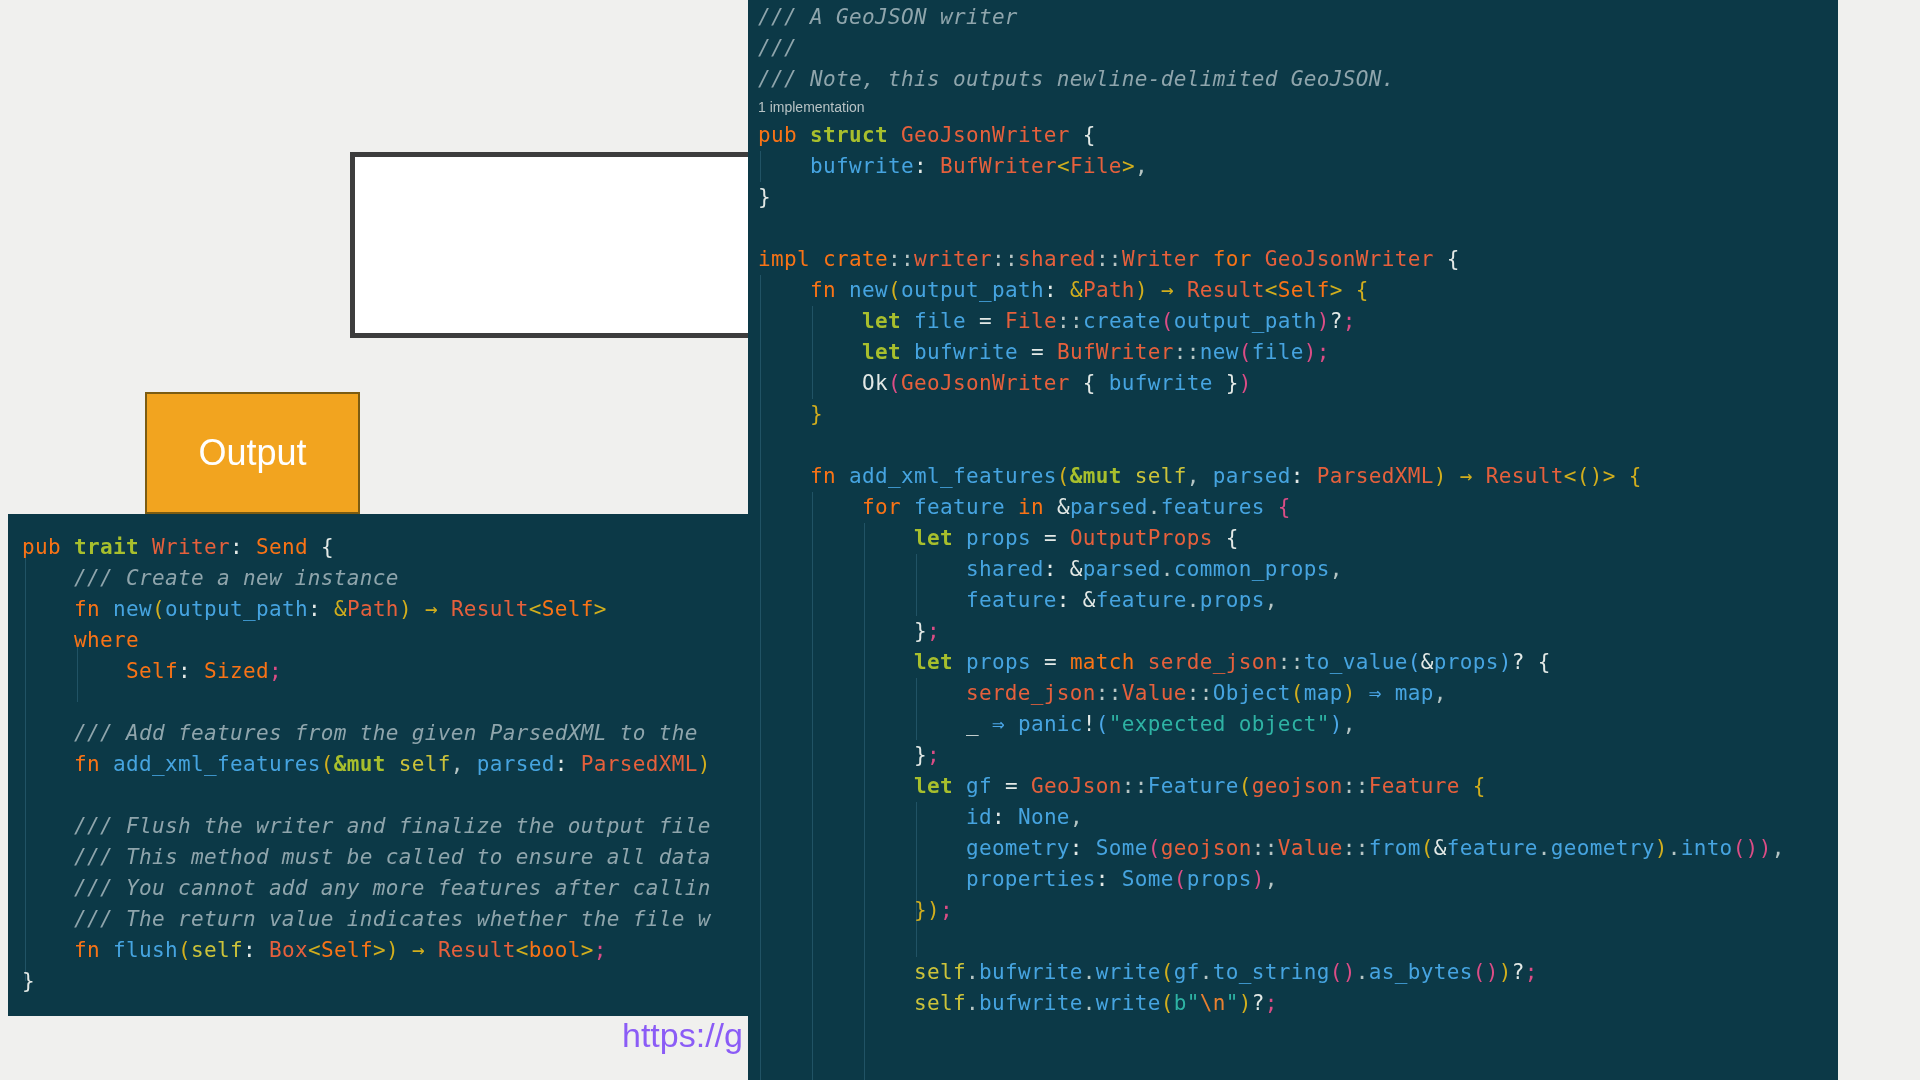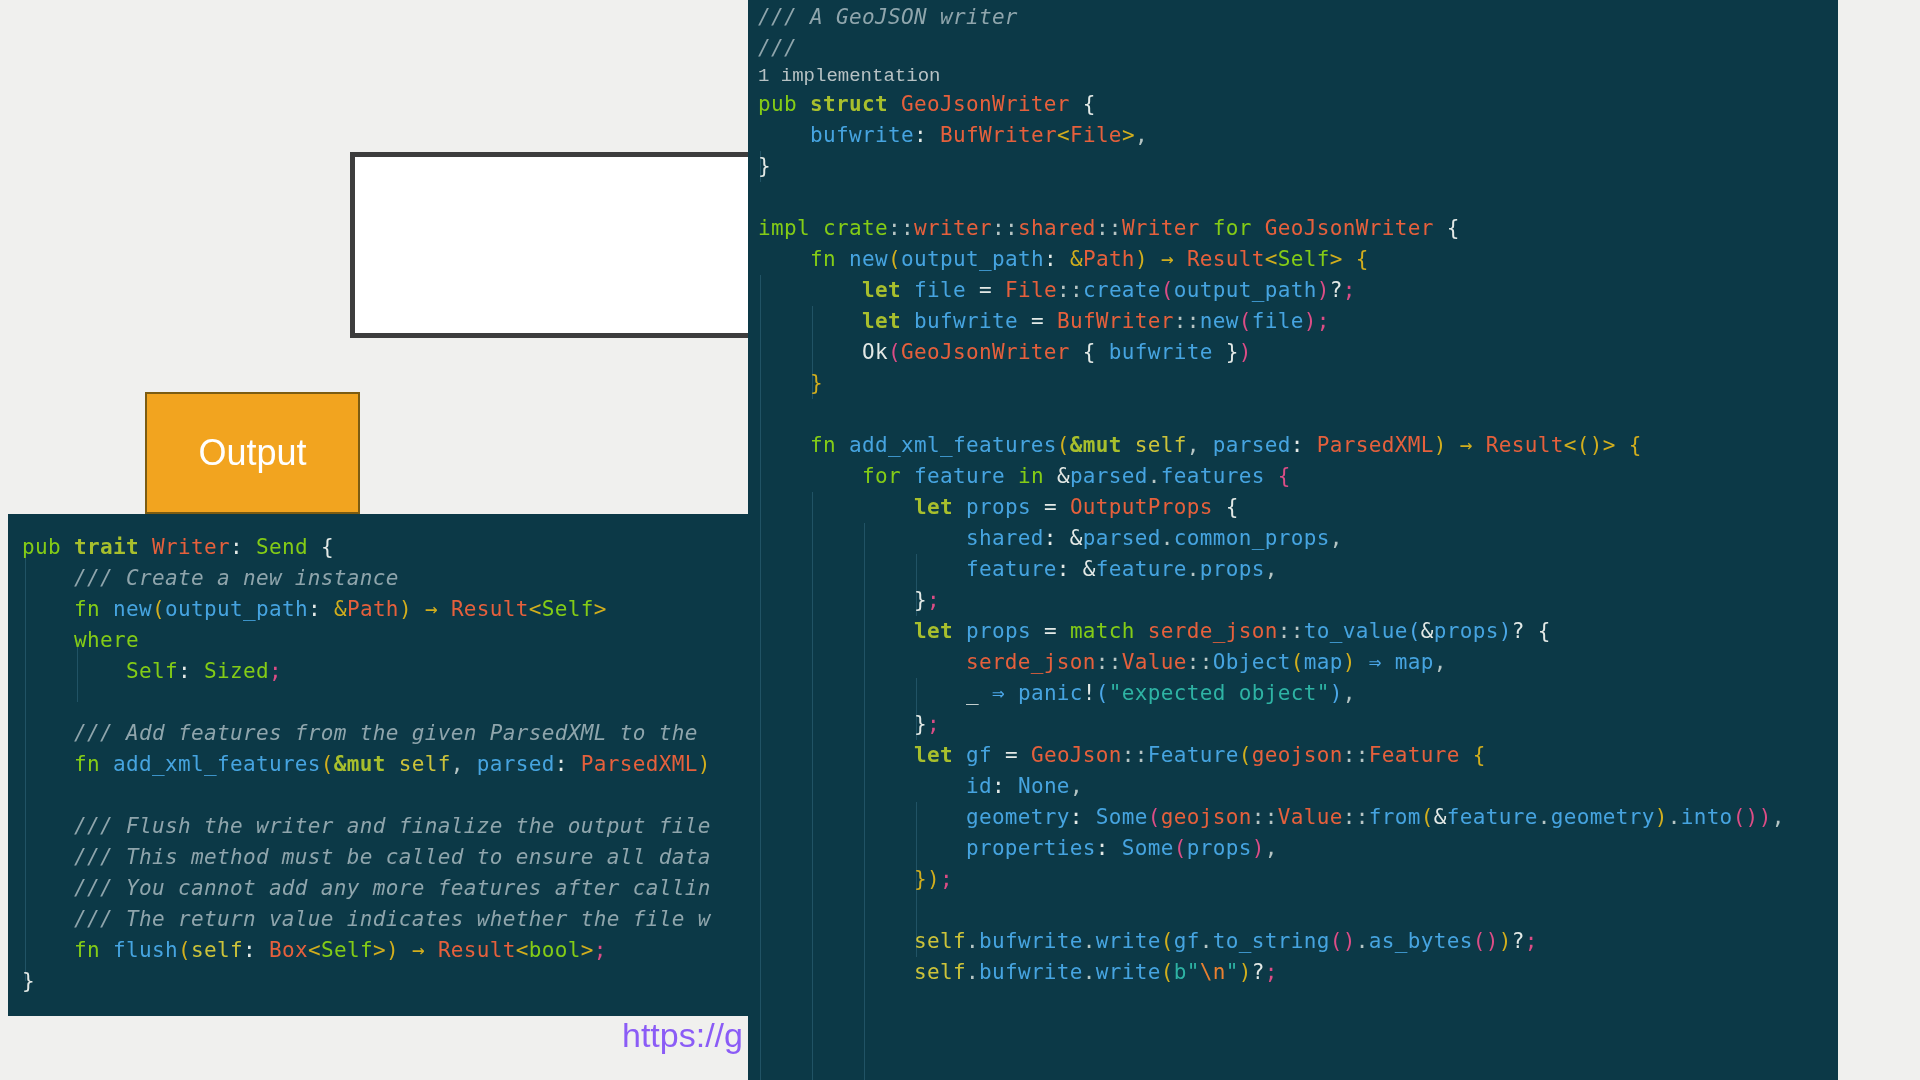--- a/index.html
+++ b/index.html
@@ -14,25 +14,25 @@
             display:flex;align-items:center;justify-content:center;cursor:pointer;padding:15px;}
   .output-button span{color:#ffffff;font-size:36px;font-family:"Liberation Sans",sans-serif;}
   .panel{position:absolute;background:#0c3947;overflow:hidden;z-index:5;}
   .left-panel{left:8px;top:514px;width:747px;height:502px;}
   .right-panel{left:748px;top:0;width:1090px;height:1080px;}
   .code{position:relative;z-index:2;}
   .left-panel .code{padding:18px 0 0 14px;}
   .right-panel .code{padding:2px 0 12px 10px;}
   .code-line{height:31px;line-height:31px;white-space:pre;
              font-family:"DejaVu Sans Mono",monospace;font-size:21px;letter-spacing:.35px;}
-  .codelens{height:25px;line-height:25px;font-family:Liberation Mono, monospace;
-            font-size:19px;color:#b7c2c4;cursor:pointer;}
+  .codelens{height:25px;line-height:25px;font-family:Liberation Sans, sans-serif;
+            font-size:14px;color:#b7c2c4;cursor:pointer;}
   .guide{position:absolute;width:1px;background:#215365;z-index:1;}
   
-  .tk-k{color:#84cc16;}        
+  .tk-k{color:#f97316;}        
   .tk-K{color:#a8bf2d;font-weight:bold;}
   .tk-t{color:#e6603c;text-align:right;}        
   .tk-i{color:#46a4e0;}        
   .tk-s{color:#cdc33a;}        
   .tk-w{color:#e3e9e6;}        
   .tk-d{color:#b6c5c4;}        
   .tk-g{color:#d2ae1d;}        
   .tk-p{color:#dc4d86;}        
   .tk-b{color:#4ba7e8;}        
   .tk-c{color:#8fa5ac;font-style:italic;} 
@@ -79,20 +79,21 @@
     <i class="guide" style="left:12px;top:275px;height:805px;"></i>
     <i class="guide" style="left:64px;top:306px;height:93px;"></i>
     <i class="guide" style="left:64px;top:492px;height:588px;"></i>
     <i class="guide" style="left:116px;top:523px;height:557px;"></i>
     <i class="guide" style="left:168px;top:554px;height:62px;"></i>
     <i class="guide" style="left:168px;top:678px;height:62px;"></i>
     <i class="guide" style="left:168px;top:802px;height:155px;"></i>
     <div id="right-code" class="code">
         <div class="code-line"><span class="tk-c">/// A GeoJSON writer</span></div>
         <div class="code-line"><span class="tk-c">///</span></div>
+        <div class="code-line"><span class="tk-c">/// Note, this outputs newline-delimited GeoJSON.</span></div>
         <div class="codelens">1 implementation</div>
         <div class="code-line"><span class="tk-k">pub </span><span class="tk-K">struct </span><span class="tk-t">GeoJsonWriter </span><span class="tk-w">{</span></div>
         <div class="code-line"><span class="tk-w">    </span><span class="tk-i">bufwrite</span><span class="tk-w">: </span><span class="tk-t">BufWriter</span><span class="tk-g">&lt;</span><span class="tk-t">File</span><span class="tk-g">&gt;</span><span class="tk-d">,</span></div>
         <div class="code-line"><span class="tk-w">}</span></div>
         <div class="code-line">&nbsp;</div>
         <div class="code-line"><span class="tk-k">impl </span><span class="tk-k">crate</span><span class="tk-d">::</span><span class="tk-t">writer</span><span class="tk-d">::</span><span class="tk-t">shared</span><span class="tk-d">::</span><span class="tk-t">Writer </span><span class="tk-k">for </span><span class="tk-t">GeoJsonWriter </span><span class="tk-w">{</span></div>
         <div class="code-line"><span class="tk-w">    </span><span class="tk-k">fn </span><span class="tk-i">new</span><span class="tk-g">(</span><span class="tk-i">output_path</span><span class="tk-w">: </span><span class="tk-g">&amp;</span><span class="tk-t">Path</span><span class="tk-g">) </span><span class="tk-g">→ </span><span class="tk-t">Result</span><span class="tk-g">&lt;</span><span class="tk-k">Self</span><span class="tk-g">&gt; </span><span class="tk-g">{</span></div>
         <div class="code-line"><span class="tk-w">        </span><span class="tk-K">let </span><span class="tk-i">file </span><span class="tk-w">= </span><span class="tk-t">File</span><span class="tk-d">::</span><span class="tk-i">create</span><span class="tk-p">(</span><span class="tk-i">output_path</span><span class="tk-p">)</span><span class="tk-w">?</span><span class="tk-p">;</span></div>
         <div class="code-line"><span class="tk-w">        </span><span class="tk-K">let </span><span class="tk-i">bufwrite </span><span class="tk-w">= </span><span class="tk-t">BufWriter</span><span class="tk-d">::</span><span class="tk-i">new</span><span class="tk-p">(</span><span class="tk-i">file</span><span class="tk-p">)</span><span class="tk-p">;</span></div>
         <div class="code-line"><span class="tk-w">        Ok</span><span class="tk-p">(</span><span class="tk-t">GeoJsonWriter </span><span class="tk-w">{ </span><span class="tk-i">bufwrite </span><span class="tk-w">}</span><span class="tk-p">)</span></div>

